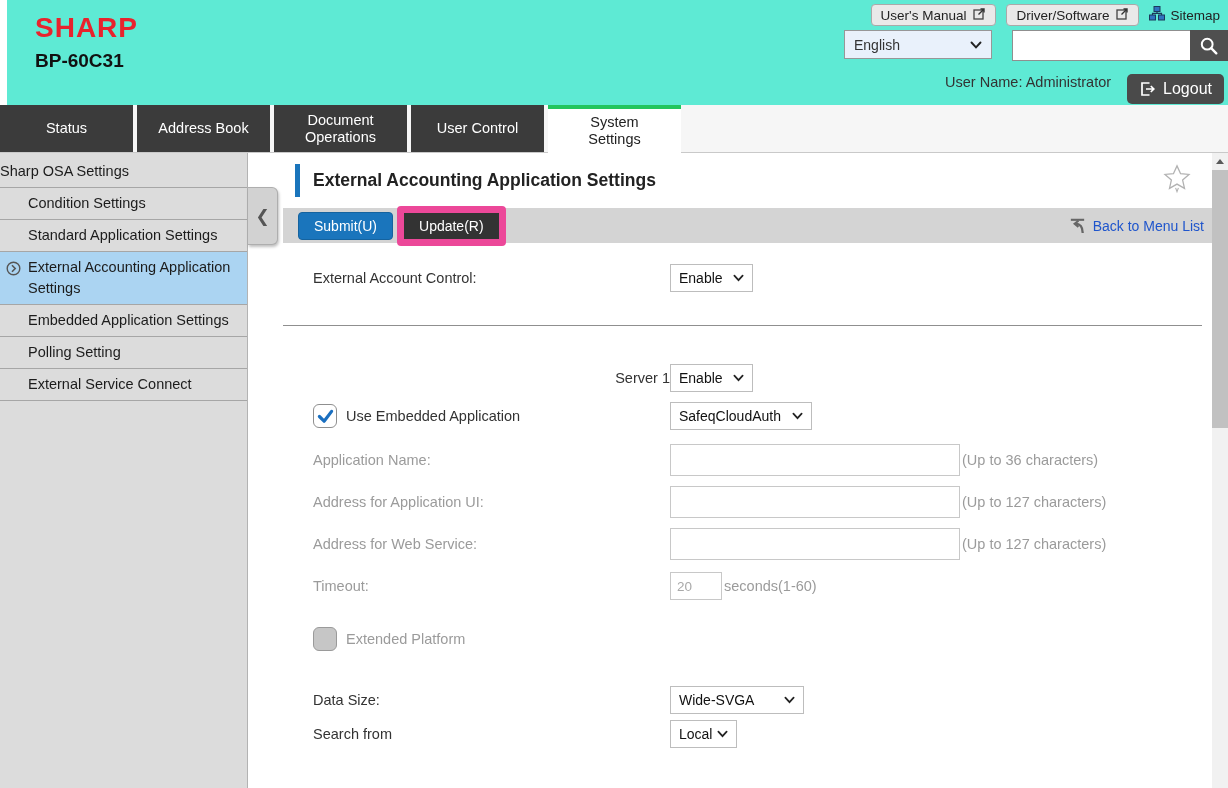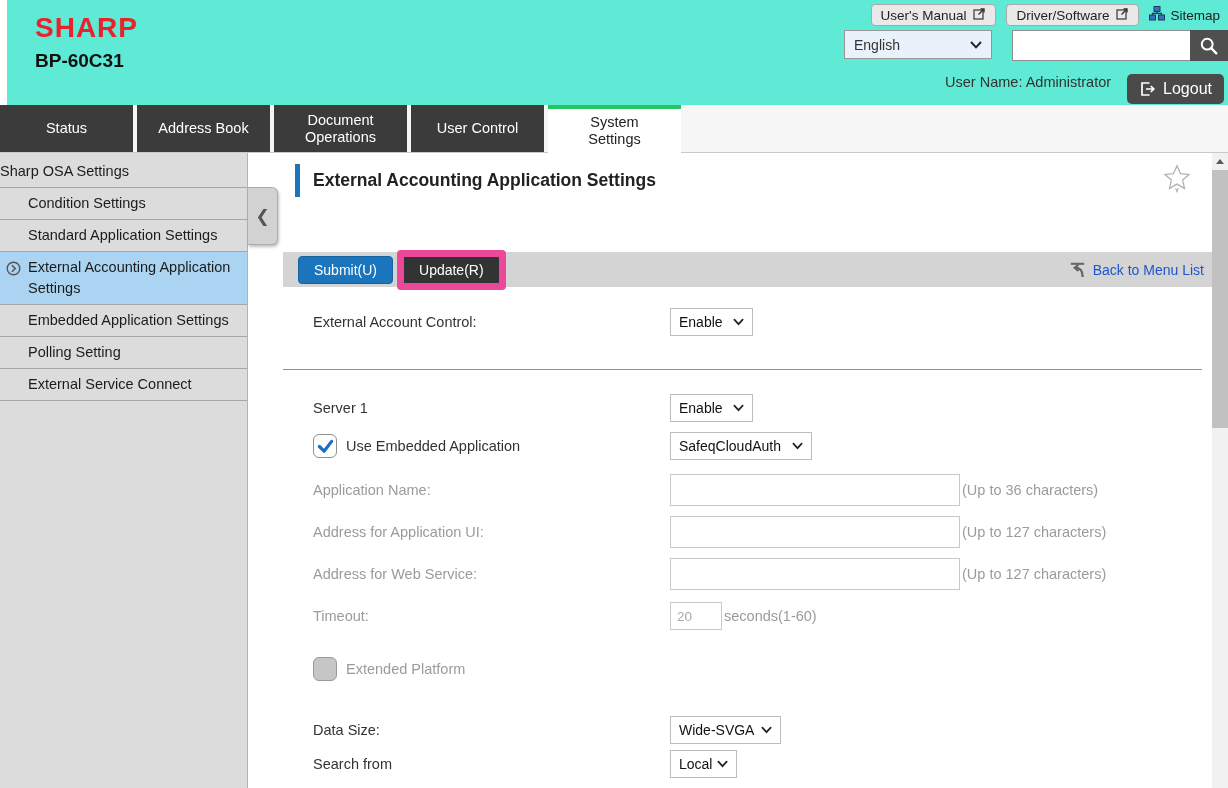--- a/index.html
+++ b/index.html
@@ -50,21 +50,21 @@
     font-size:17px; font-weight:700; box-shadow:1px 2px 3px rgba(0,0,0,.25); cursor:pointer; z-index:5; }
 
   .main { flex:1; background:#fff; position:relative; }
   .content { margin-left:35px; margin-right:16px; }
 
   .title-band { position:relative; height:55px; display:flex; align-items:center; }
   .accent-bar { width:5px; height:33px; background:#1a75bc; margin-left:12px; }
   .page-title { margin-left:13px; font-size:17.5px; font-weight:700; color:#222; }
   .fav-star { position:absolute; right:20px; top:10px; cursor:pointer; }
 
-  .toolbar { position:relative; height:35px; background:#d4d4d4; display:flex; align-items:center;margin-top:44px; }
+  .toolbar { position:relative; height:35px; background:#d4d4d4; display:flex; align-items:center; }
   .btn { border-radius:4px; padding:5px 15px; font-size:14px; color:#fff; cursor:pointer; }
   .btn-submit { margin-left:15px; background:#1a75bc; border:1px solid #15639f; }
   .btn-update { margin-left:4px; background:#333; border:7px solid #ec4899; }
   .back-link { position:absolute; right:8px; display:flex; align-items:center; gap:6px;
     color:#1f55cc; font-size:14px; cursor:pointer; }
 
   .frow { display:flex; align-items:center; }
   .flabel { margin-left:30px; width:357px; font-size:14.5px; color:#333; flex-shrink:0; }
   .flabel.disabled, .hint, .gray { color:#9b9b9b; }
   .hint { font-size:14.5px; margin-left:2px; white-space:nowrap; }
@@ -224,21 +224,21 @@
           <div class="sel" style="width:83px;">
             <span>Enable</span>
             <svg width="11" height="8" viewBox="0 0 12 8">
                 <path d="M1.5 1.5 L6 6.3 L10.5 1.5" fill="none" stroke="#222" stroke-width="1.9" stroke-linecap="round"></path>
               </svg>
           </div>
         </div>
 
         <div class="divider" style="margin-top:33px;"></div>
 
-        <div class="frow" style="margin-top:24px; height:28px;">
+        <div class="frow" style="margin-top:38px; height:28px;text-align:right;">
           <div class="flabel">Server 1</div>
           <div class="sel" style="width:83px;">
             <span>Enable</span>
             <svg width="11" height="8" viewBox="0 0 12 8">
                 <path d="M1.5 1.5 L6 6.3 L10.5 1.5" fill="none" stroke="#222" stroke-width="1.9" stroke-linecap="round"></path>
               </svg>
           </div>
         </div>
 
         <div class="frow" style="margin-top:10px; height:28px;">
@@ -284,21 +284,21 @@
 
         <div class="frow" style="margin-top:26px; height:26px;">
           <div class="flabel disabled" style="display:flex; align-items:center;">
             <span class="cbx disabled"></span>
             <span class="cbx-label gray">Extended Platform</span>
           </div>
         </div>
 
         <div class="frow" style="margin-top:34px; height:28px;">
           <div class="flabel">Data Size:</div>
-          <div class="sel" style="width:111px;">
+          <div class="sel" style="width:134px;">
             <span>Wide-SVGA</span>
             <svg width="11" height="8" viewBox="0 0 12 8">
                 <path d="M1.5 1.5 L6 6.3 L10.5 1.5" fill="none" stroke="#222" stroke-width="1.9" stroke-linecap="round"></path>
               </svg>
           </div>
         </div>
 
 
         <div class="frow" style="margin-top:6px; height:28px;">
           <div class="flabel">Search from</div>

